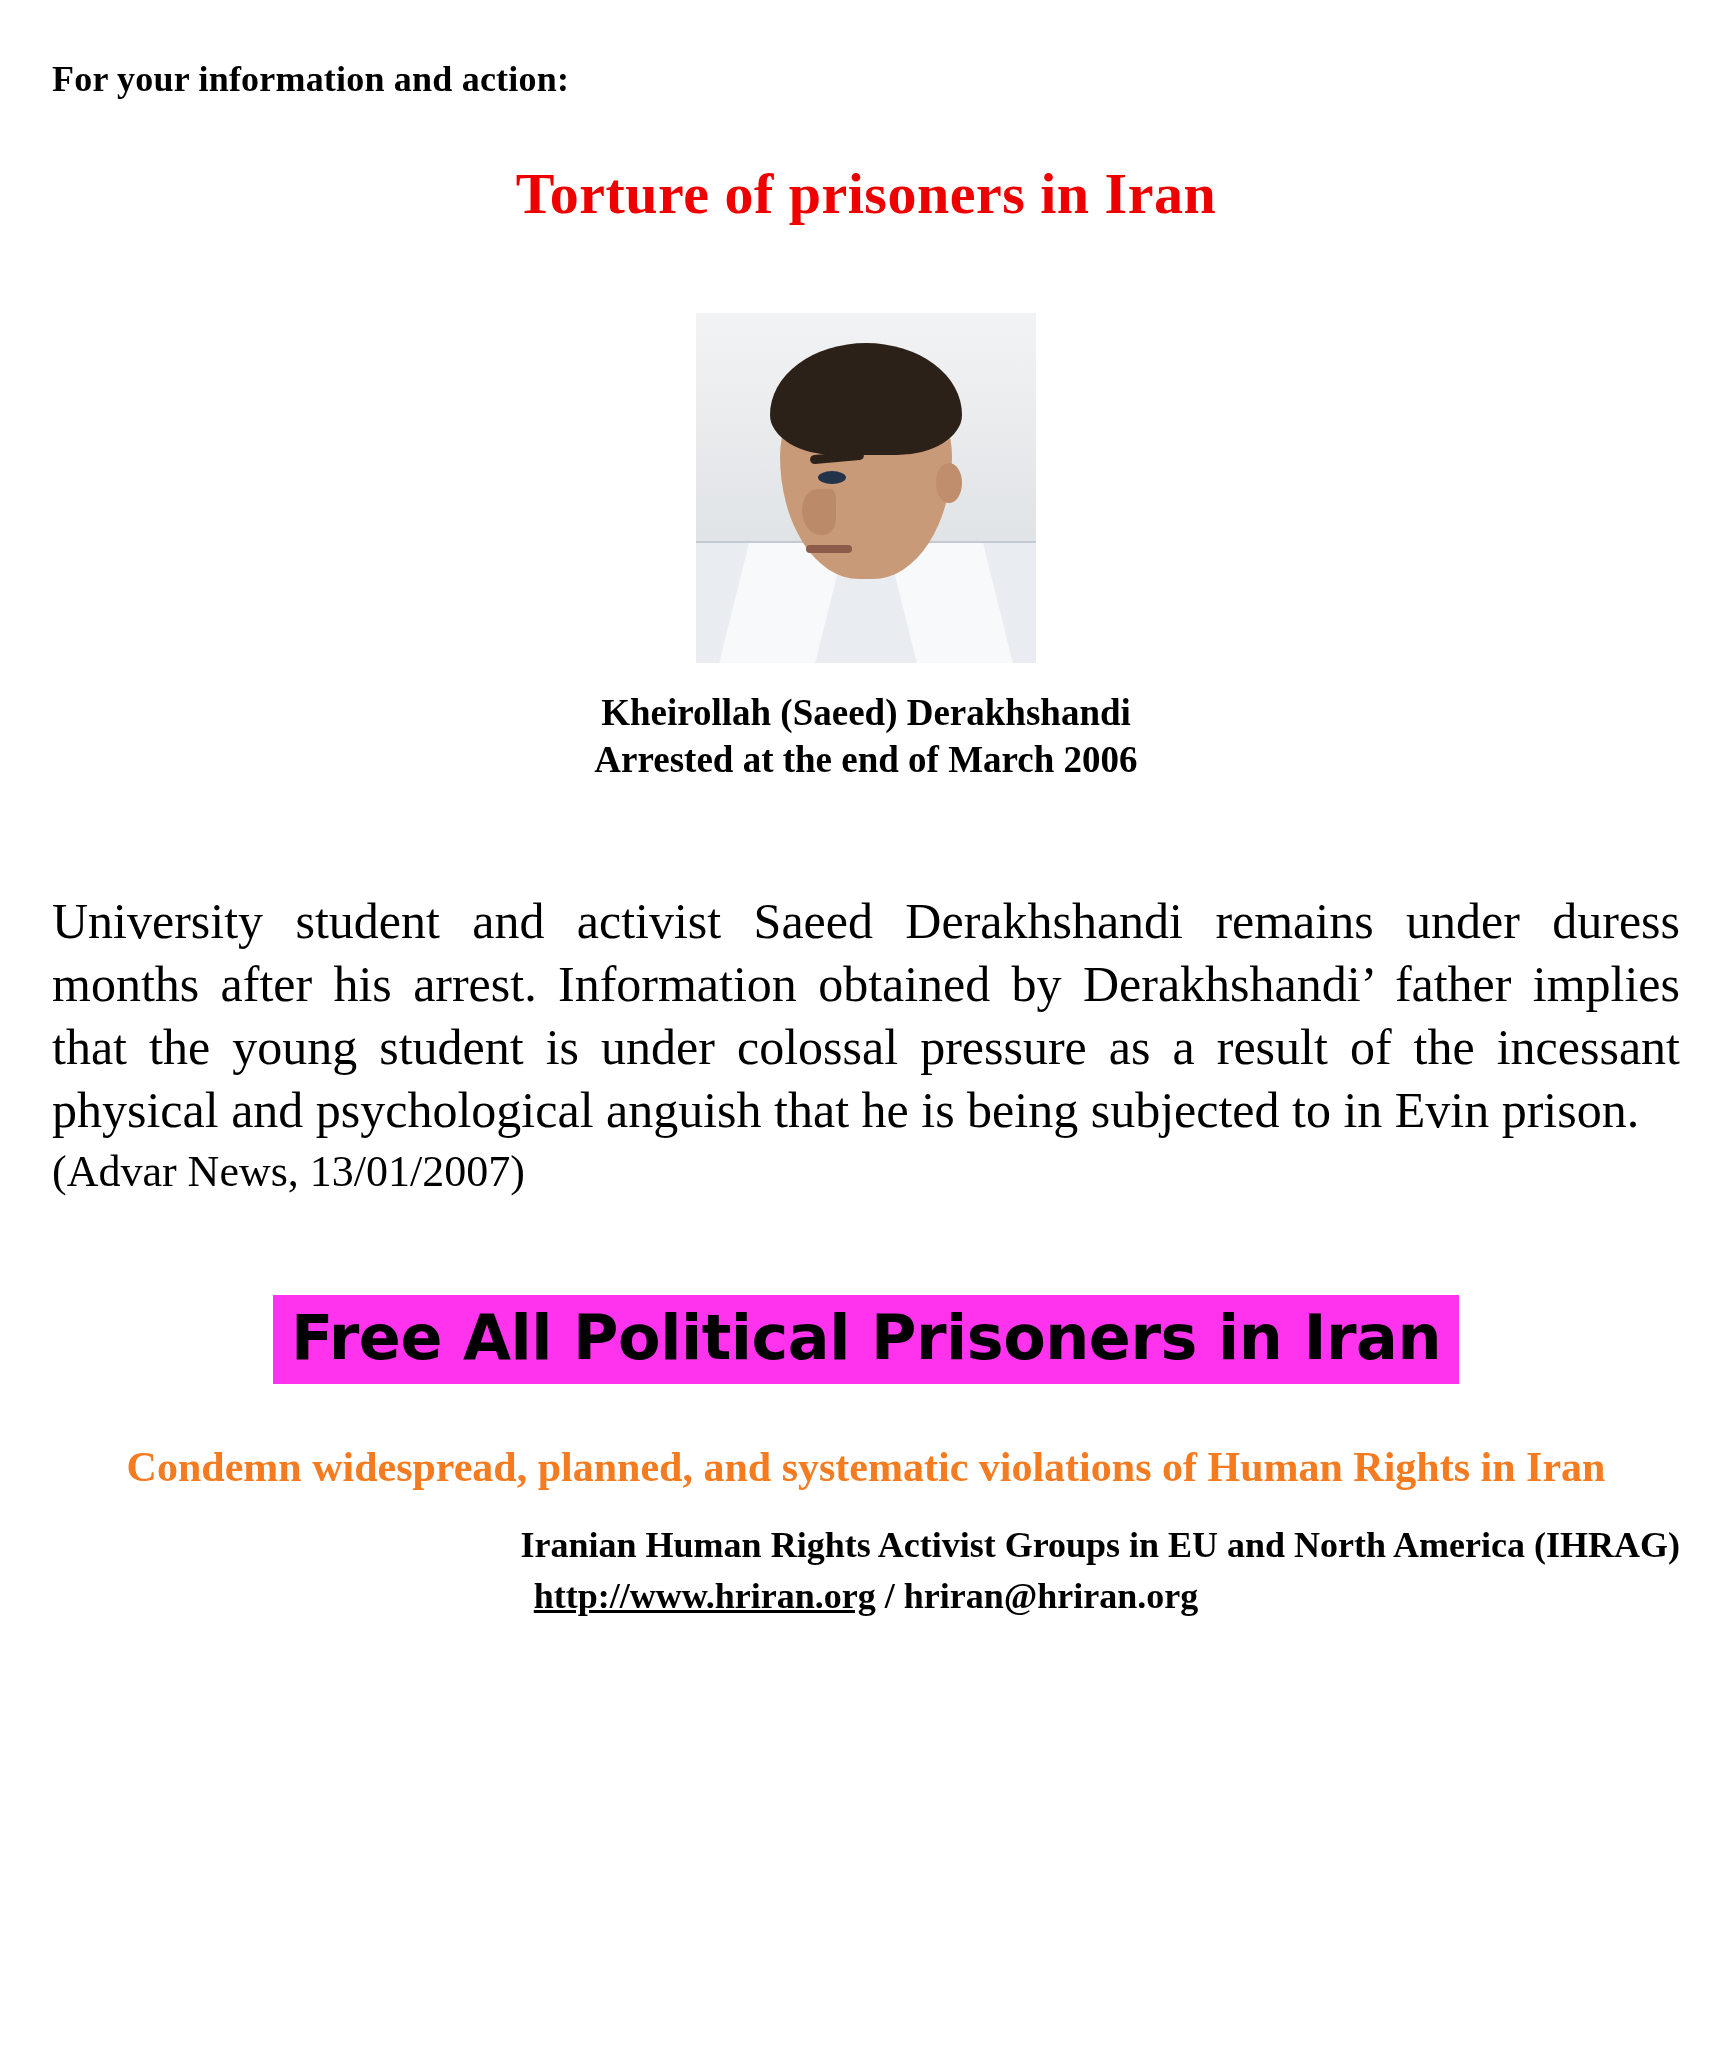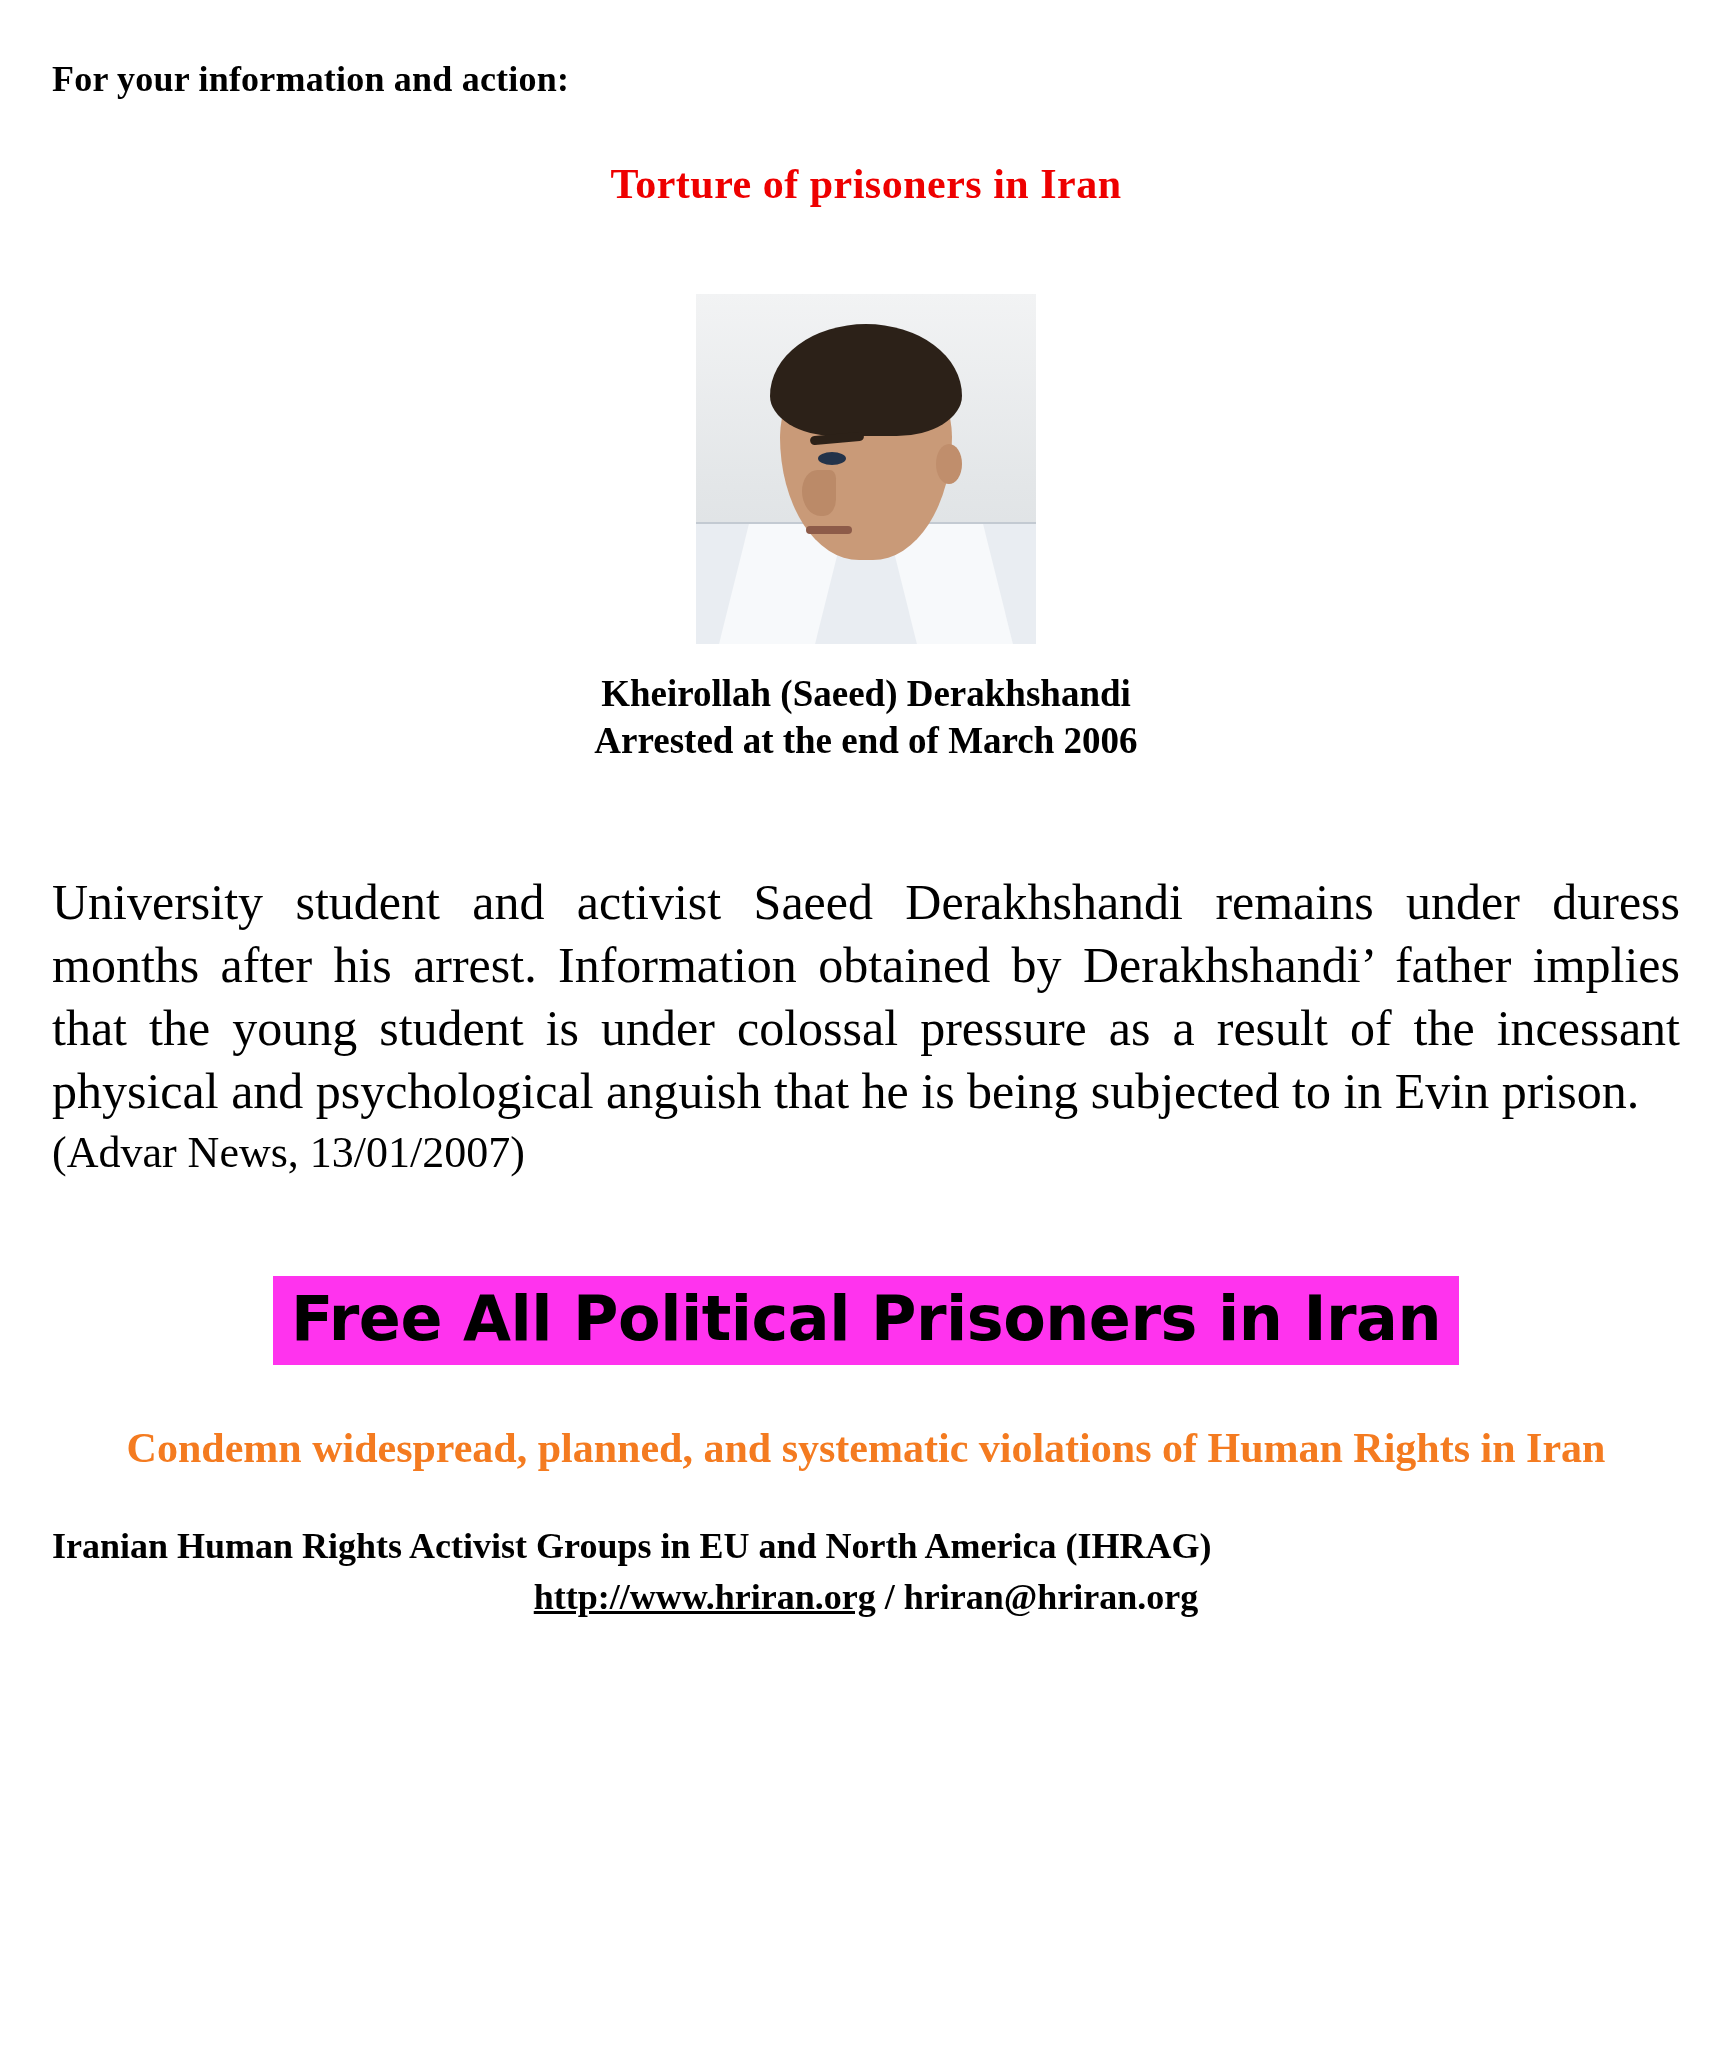--- a/index.html
+++ b/index.html
@@ -22,21 +22,21 @@
   }
   .fyi {
     font-size: 36px;
     font-weight: bold;
     letter-spacing: 0.2px;
     margin: 10px 0 0 0;
   }
   .headline {
     text-align: center;
     color: #ee0000;
-    font-size: 42px;
+    font-size: 58px;
     font-weight: bold;
     margin: 60px 0 0 0;
     letter-spacing: 0.5px;
   }
   .photo-wrap {
     margin: 86px 0 0 0;
     display: flex;
     justify-content: center;
   }
   .photo {
@@ -189,25 +189,25 @@
   }
   .condemn {
     text-align: center;
     color: #f47b20;
     font-size: 42px;
     font-weight: bold;
     line-height: 1.3;
     margin: 56px 0 0 0;
   }
   .org {
-    text-align: left;
+    text-align: right;
     font-size: 36px;
     font-weight: bold;
     line-height: 1.3;
-    margin: 48px 0 0 0;
+    margin: 28px 0 0 0;
   }
   .contact {
     text-align: center;
     font-size: 36px;
     font-weight: bold;
     line-height: 1.3;
     margin: 4px 0 60px 0;
   }
   .contact a {
     color: #000000;

